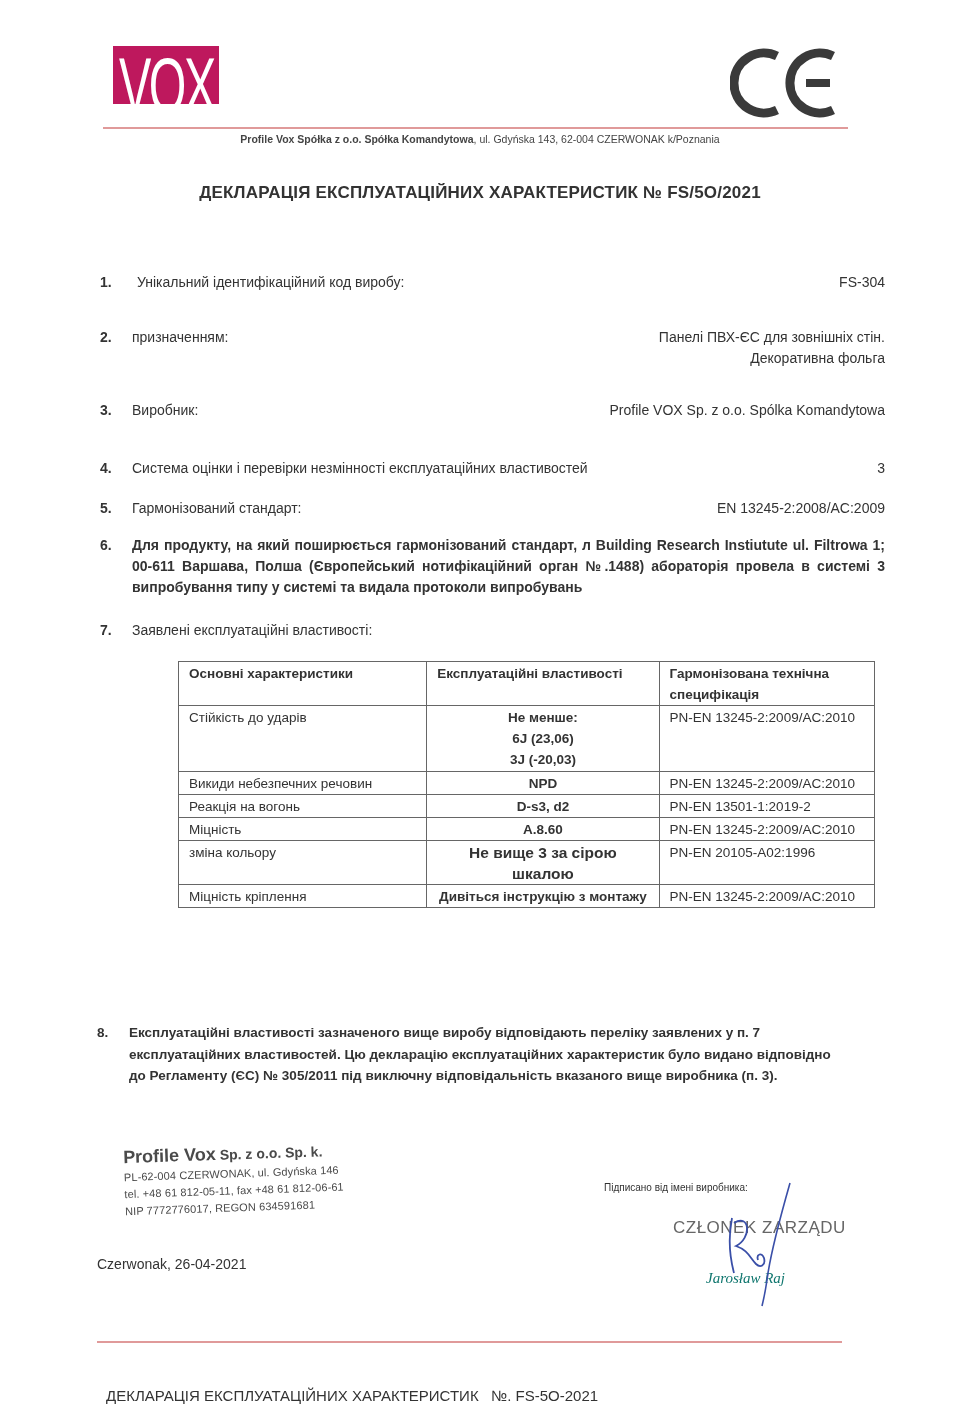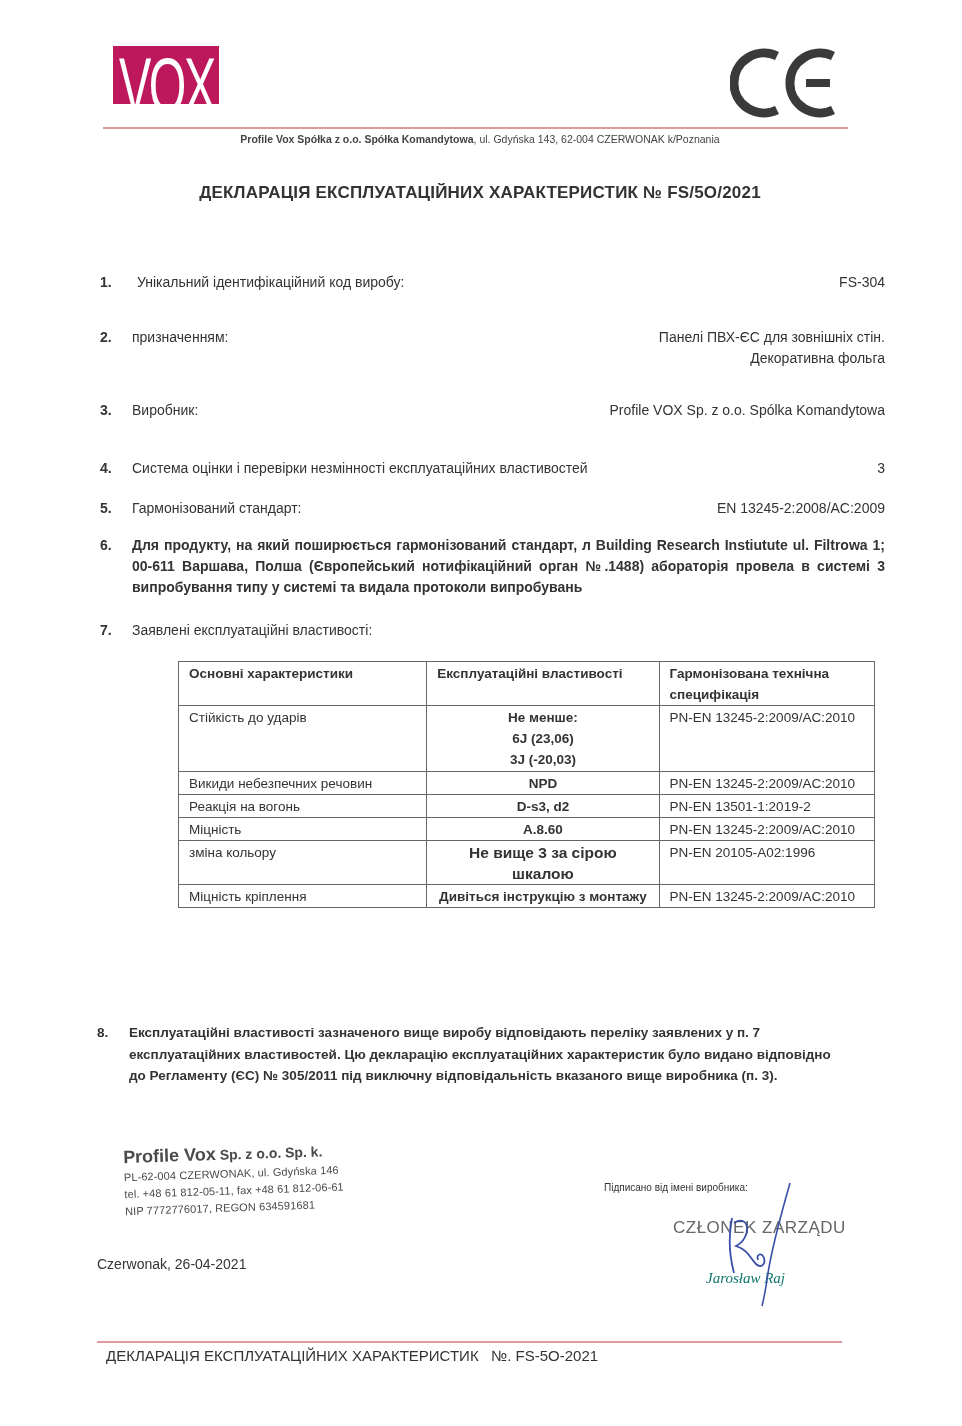--- a/index.html
+++ b/index.html
@@ -186,13 +186,13 @@
 <div class="abs signer-role">CZŁONEK ZARZĄDU</div>
 <div class="abs signer-name">Jarosław Raj</div>
 <svg class="abs signature" viewBox="0 0 90 130">
   <path d="M12 40 C8 60, 10 80, 14 95 M14 45 C30 35, 32 60, 16 68 C28 72, 30 80, 36 86 C40 90, 46 88, 44 80 C42 74, 36 76, 38 82" fill="none" stroke="#3a4fa8" stroke-width="1.8"></path>
   <path d="M70 5 C60 40, 52 70, 48 95 C46 110, 44 120, 42 128" fill="none" stroke="#3a4fa8" stroke-width="1.6"></path>
 </svg>
 
 <div class="abs place-date">Czerwonak, 26-04-2021</div>
 
 <div class="abs footer-rule"></div>
-<div class="abs footer-text" style="white-space:pre;">ДЕКЛАРАЦІЯ ЕКСПЛУАТАЦІЙНИХ ХАРАКТЕРИСТИК   №. FS-5O-2021</div>
+<div class="abs footer-text" style="white-space:pre;margin-top:40px;">ДЕКЛАРАЦІЯ ЕКСПЛУАТАЦІЙНИХ ХАРАКТЕРИСТИК   №. FS-5O-2021</div>
 
 </body></html>

